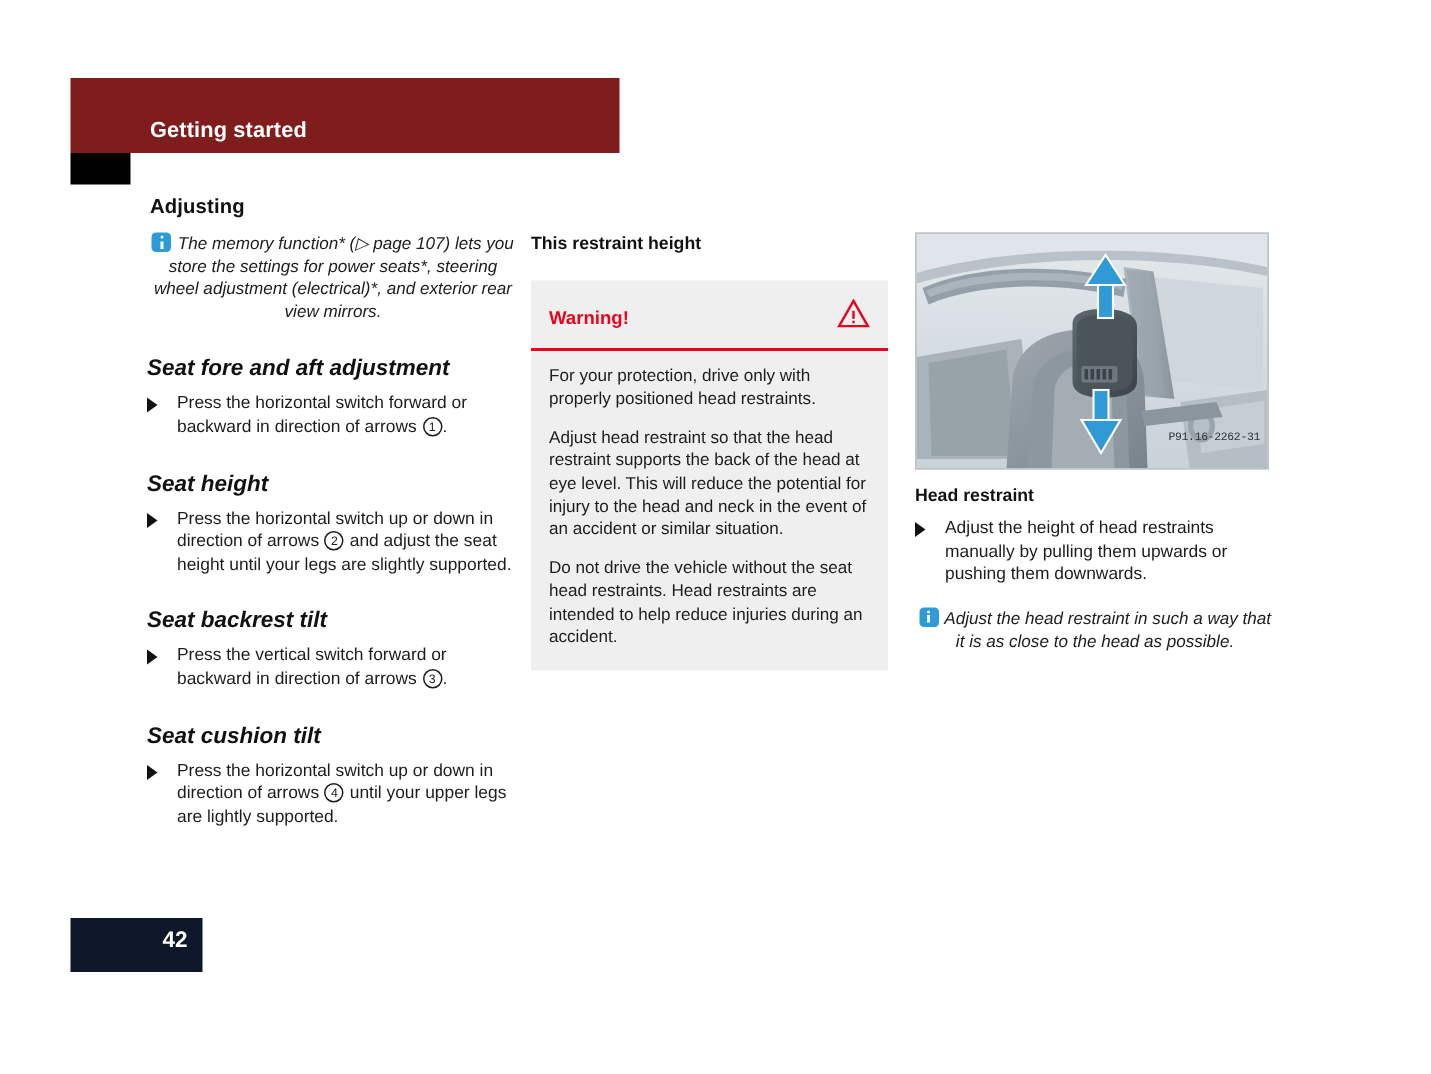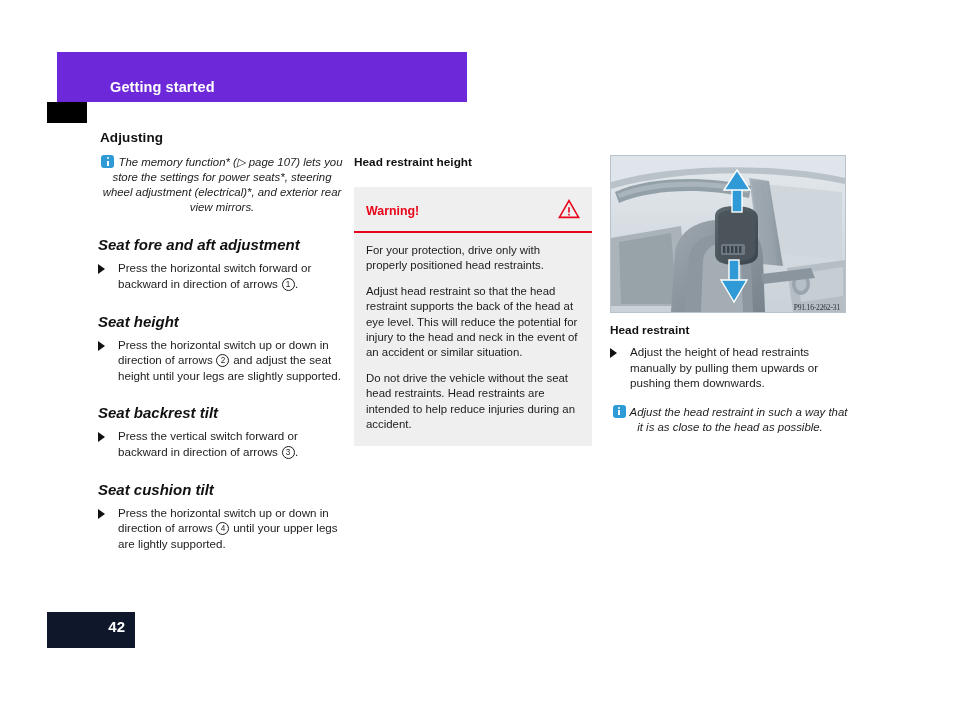--- a/index.html
+++ b/index.html
@@ -14,24 +14,23 @@
     font-family: "Liberation Sans", sans-serif;
     color: #1a1a1a;
     overflow: hidden;
   }
 
   
   .header-band {
     position: absolute;
     left: 47px;
     top: 52px;
-    width: 410px;
+    width: 366px;
     height: 50px;
-    background: #6d28d9;
-    margin-left: 10px;
+    background: #7f1d1d;
   }
   .header-band-title {
     position: absolute;
     left: 53px;
     bottom: 7px;
     font-size: 14.5px;
     font-weight: bold;
     color: #ffffff;
     letter-spacing: 0.1px;
   }
@@ -189,23 +188,23 @@
     height: 158px;
     position: relative;
     overflow: hidden;
     background: #c3cdd4;
     border: 1px solid #b9c3ca;
     box-sizing: border-box;
   }
   .illus-code {
     position: absolute;
     right: 5px;
-    bottom: 0;
+    bottom: 16px;
     font-size: 7.6px;
-    font-family: Liberation Serif, serif;
+    font-family: Liberation Mono, monospace;
     color: #2c3236;
     letter-spacing: -0.2px;
   }
   .img-caption {
     margin-top: 10px;
   }
 
   
   .pagenum-box {
     position: absolute;
@@ -268,21 +267,21 @@
   <div class="subhead">Seat cushion tilt</div>
   <div class="bullet-row">
     <span class="bullet-arrow"></span>
     <span class="bullet-text"><span>Press the horizontal switch up or down in direction of arrows </span><span class="circnum">4</span><span> until your upper legs are lightly supported.</span></span>
   </div>
 
 </div>
 
 <div class="col col-2">
 
-  <div class="subhead-plain">Head restraint height</div>
+  <div class="subhead-plain">This restraint height</div>
 
   <div style="height:18px"></div>
 
   <div class="warn-box">
     <div class="warn-head">
       <span class="warn-title">Warning!</span>
       <span>
         <svg width="22" height="20" viewBox="0 0 22 20" aria-hidden="true">
           <path d="M11 1.6 L20.6 18.4 L1.4 18.4 Z" fill="none" stroke="#e8051b" stroke-width="1.6" stroke-linejoin="miter"></path>
           <rect x="10.2" y="8.2" width="1.6" height="5.4" fill="#e8051b"></rect>

